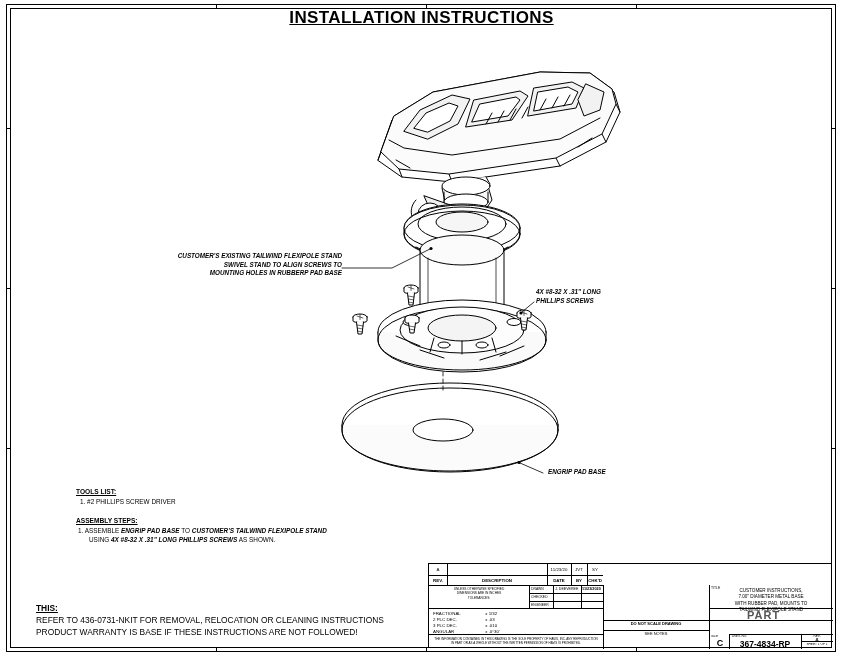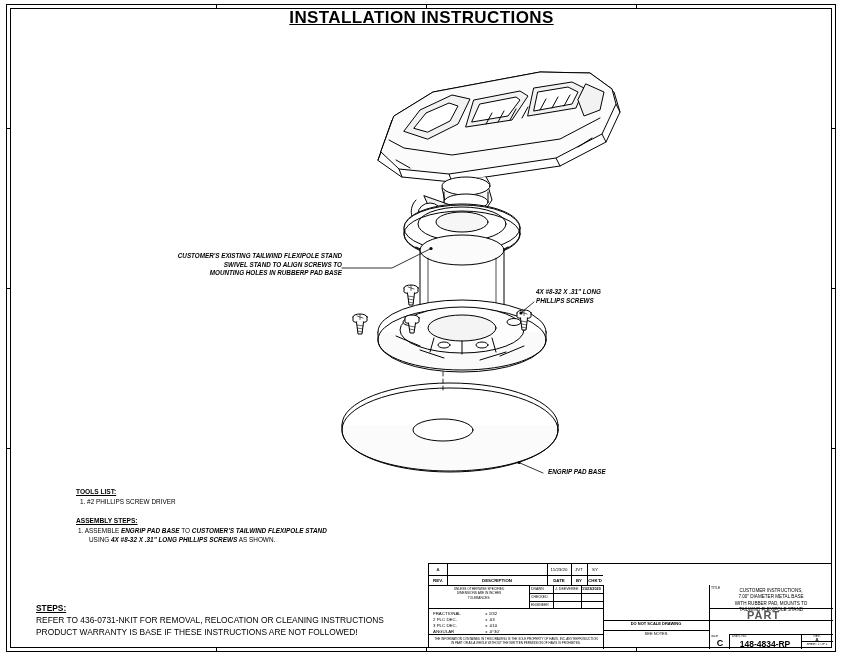--- a/index.html
+++ b/index.html
@@ -328,21 +328,21 @@
     <div class="hdr">ASSEMBLY STEPS:</div>
     <div style="padding-left:2px;">
       <span>1.  ASSEMBLE </span><i>ENGRIP PAD BASE</i><span> TO </span><i>CUSTOMER'S TAILWIND FLEXIPOLE STAND</i>
     </div>
     <div style="padding-left:13px;">
       <span>USING </span><i>4X #8-32 X .31" LONG PHILLIPS SCREWS</i><span> AS SHOWN.</span>
     </div>
   </div>
 
   <div class="bottom-note">
-    <div class="hdr">STEPS:</div>
+    <div class="hdr">THIS:</div>
     <div>REFER TO 436-0731-NKIT FOR REMOVAL, RELOCATION OR CLEANING INSTRUCTIONS</div>
     <div>PRODUCT WARRANTY IS BASE IF THESE INSTRUCTIONS ARE NOT FOLLOWED!</div>
   </div>
 
   <div class="titleblock">
 
     <div class="tb-line" style="left:0px; top:11px; width:174px; height:1px;"></div>
     <div class="tb-line" style="left:0px; top:21px; width:174px; height:1px;"></div>
     <div class="tb-line" style="left:18px; top:0px; width:1px; height:21px;"></div>
     <div class="tb-line" style="left:118px; top:0px; width:1px; height:21px;"></div>
@@ -410,19 +410,19 @@
     <div class="tb-cell c" style="left:282px; top:24px; width:120px; font-size:4.6px; line-height:1.4; white-space:pre-line;">CUSTOMER INSTRUCTIONS,
 7.00" DIAMETER METAL BASE
 WITH RUBBER PAD, MOUNTS TO
 TAILWIND FLEXIPOLE STAND</div>
 
     <div class="havis-logo" style="left:318px; top:45px;">PART</div>
 
     <div class="tb-cell" style="left:282px; top:71px; width:18px; font-size:3.2px;">SIZE</div>
     <div class="tb-bigC" style="left:282px; top:74px; width:18px;">C</div>
     <div class="tb-cell" style="left:303px; top:71px; width:30px; font-size:3.2px;">DWG.  NO.</div>
-    <div class="tb-partno" style="left:300px; top:75px; width:72px;">148-4834-RP</div>
+    <div class="tb-partno" style="left:300px; top:75px; width:72px;">367-4834-RP</div>
     <div class="tb-cell c" style="left:373px; top:71px; width:30px; font-size:3.2px;">REV.</div>
     <div class="tb-rev-a" style="left:373px; top:72.5px; width:30px;">A</div>
     <div class="tb-cell c" style="left:373px; top:79px; width:30px; font-size:3.2px;">SHEET 1 OF 1</div>
   </div>
 
 </div>
 
 </body></html>

